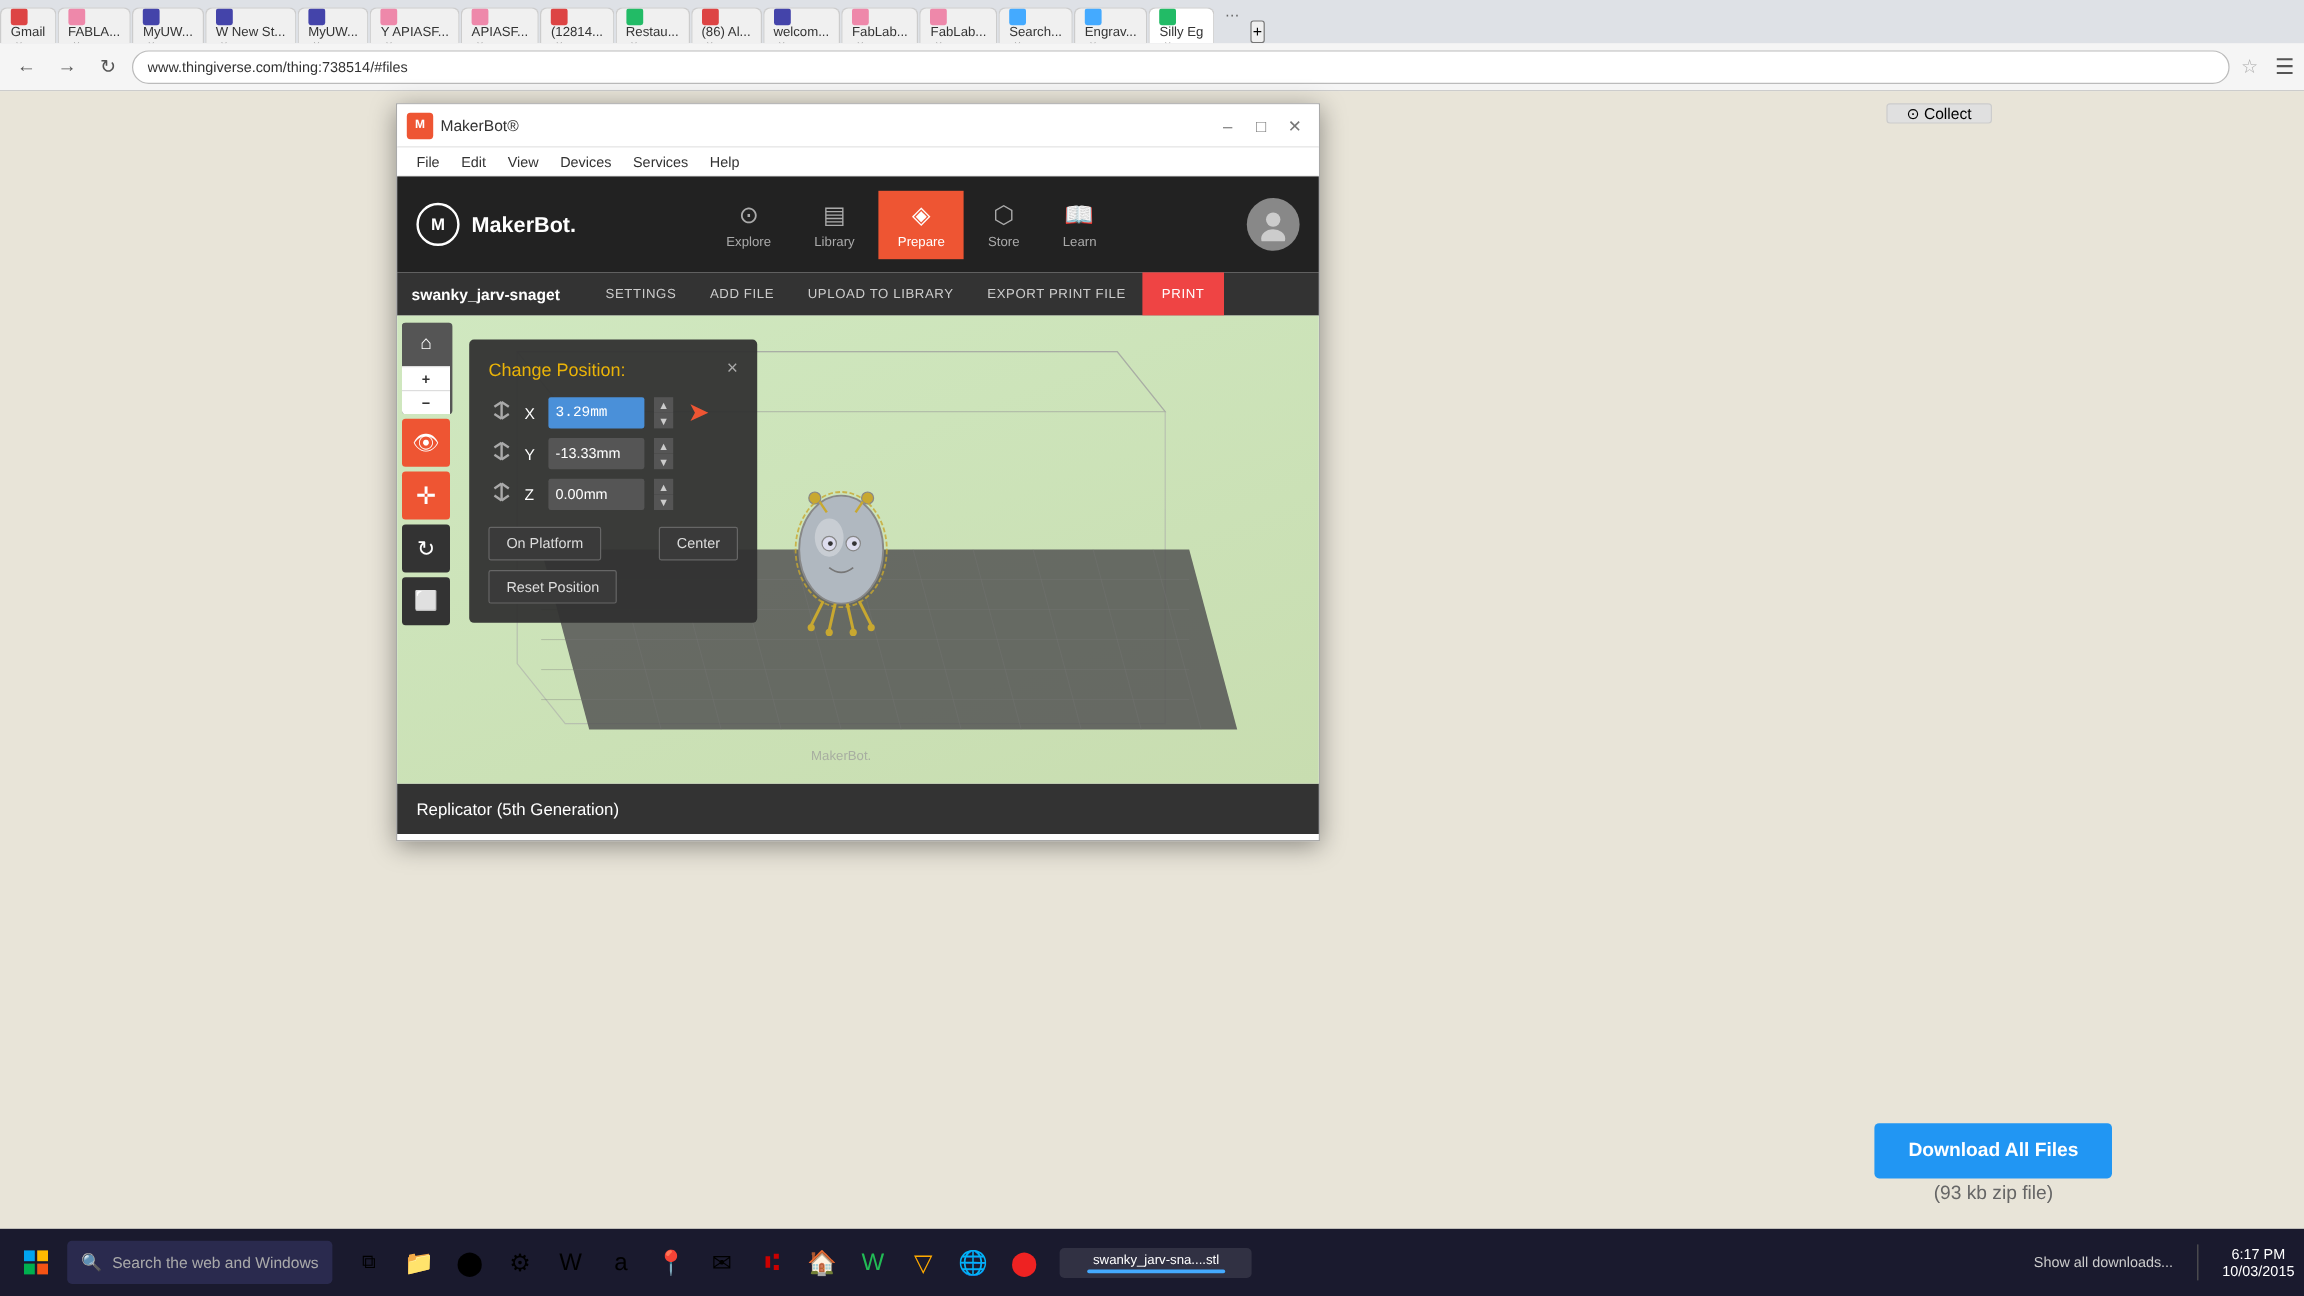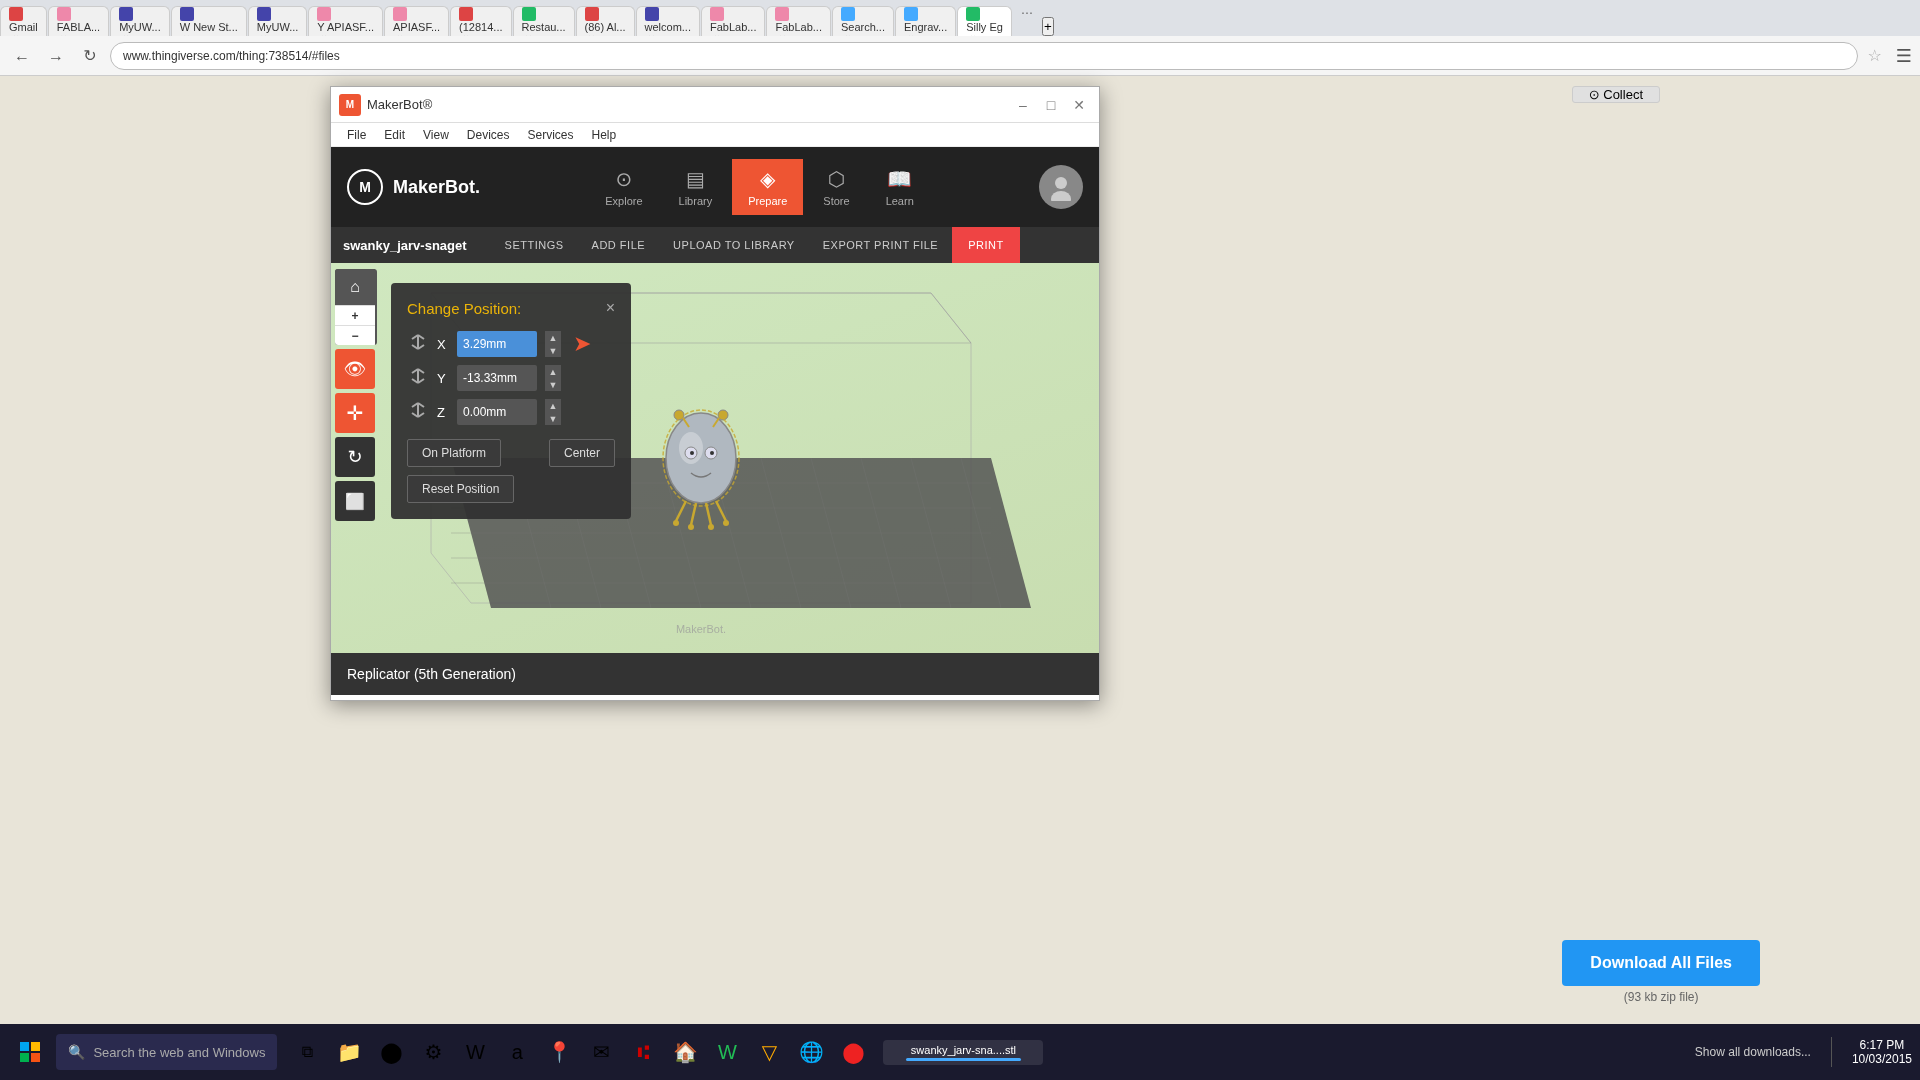--- a/index.html
+++ b/index.html
@@ -68,21 +68,21 @@
     .spinner-btn { width: 16px; height: 13px; background: #555; border: none; color: #ccc; font-size: 9px; cursor: pointer; display: flex; align-items: center; justify-content: center; }
     .dialog-btn { padding: 6px 14px; border: 1px solid #666; background: #3a3a3a; color: #ddd; font-size: 12px; cursor: pointer; border-radius: 2px; }
 
     
     .bottom-bar { height: 42px; background: #333; display: flex; align-items: center; padding: 0 16px; }
     .printer-name { color: #fff; font-size: 14px; }
 
     
     .download-area { position: absolute; bottom: 20px; right: 160px; display: flex; flex-direction: column; align-items: center; gap: 4px; }
     .download-btn { background: #2196f3; color: #fff; border: none; padding: 14px 28px; font-size: 16px; cursor: pointer; border-radius: 4px; font-weight: bold; }
-    .download-size { font-size: 12px; color: #666; }
+    .download-size { font-size: 16px; color: #666; }
 
     
     .taskbar { width: 100%; height: 56px; background: #1a1a2e; display: flex; align-items: center; padding: 0 8px; gap: 4px; position: absolute; bottom: 0; }
     .taskbar-start { width: 44px; height: 44px; background: transparent; border: none; color: #fff; font-size: 22px; cursor: pointer; display: flex; align-items: center; justify-content: center; }
     .taskbar-search { display: flex; align-items: center; height: 36px; background: #2a2a4e; border-radius: 4px; padding: 0 12px; min-width: 220px; }
     .taskbar-search-text { color: #aaa; font-size: 13px; }
     .taskbar-icons { display: flex; align-items: center; gap: 6px; margin-left: 8px; }
     .taskbar-icon { width: 36px; height: 36px; background: transparent; border: none; cursor: pointer; display: flex; align-items: center; justify-content: center; font-size: 20px; }
     .taskbar-app { display: flex; flex-direction: column; align-items: center; min-width: 160px; background: rgba(255,255,255,0.1); border-radius: 4px; padding: 4px 8px; cursor: pointer; }
     .taskbar-app-name { color: #fff; font-size: 11px; white-space: nowrap; overflow: hidden; text-overflow: ellipsis; max-width: 150px; }
@@ -355,21 +355,21 @@
           <span class="axis-icon">
             <svg width="18" height="18" viewBox="0 0 18 18">
               <line x1="9" y1="2" x2="9" y2="16" stroke="#aaa" stroke-width="2"></line>
               <line x1="3" y1="6" x2="9" y2="2" stroke="#aaa" stroke-width="2"></line>
               <line x1="15" y1="6" x2="9" y2="2" stroke="#aaa" stroke-width="2"></line>
               <line x1="3" y1="12" x2="9" y2="16" stroke="#aaa" stroke-width="2"></line>
               <line x1="15" y1="12" x2="9" y2="16" stroke="#aaa" stroke-width="2"></line>
             </svg>
           </span>
           <span class="axis-label">X</span>
-          <input type="text" class="axis-input" style="background: rgb(74, 144, 217); color: rgb(255, 255, 255);" value="3.29mm">
+          <input type="text" class="axis-input" style="background: rgb(74, 144, 217); color: rgb(255, 255, 255); font-family: Liberation Mono, monospace;" value="3.29mm">
           <div class="axis-spinner">
             <button class="spinner-btn">▲</button>
             <button class="spinner-btn">▼</button>
           </div>
 
           <span style="color:#e53;font-size:22px;margin-left:4px;">➤</span>
         </div>
 
         <div class="dialog-row">
           <span class="axis-icon">

